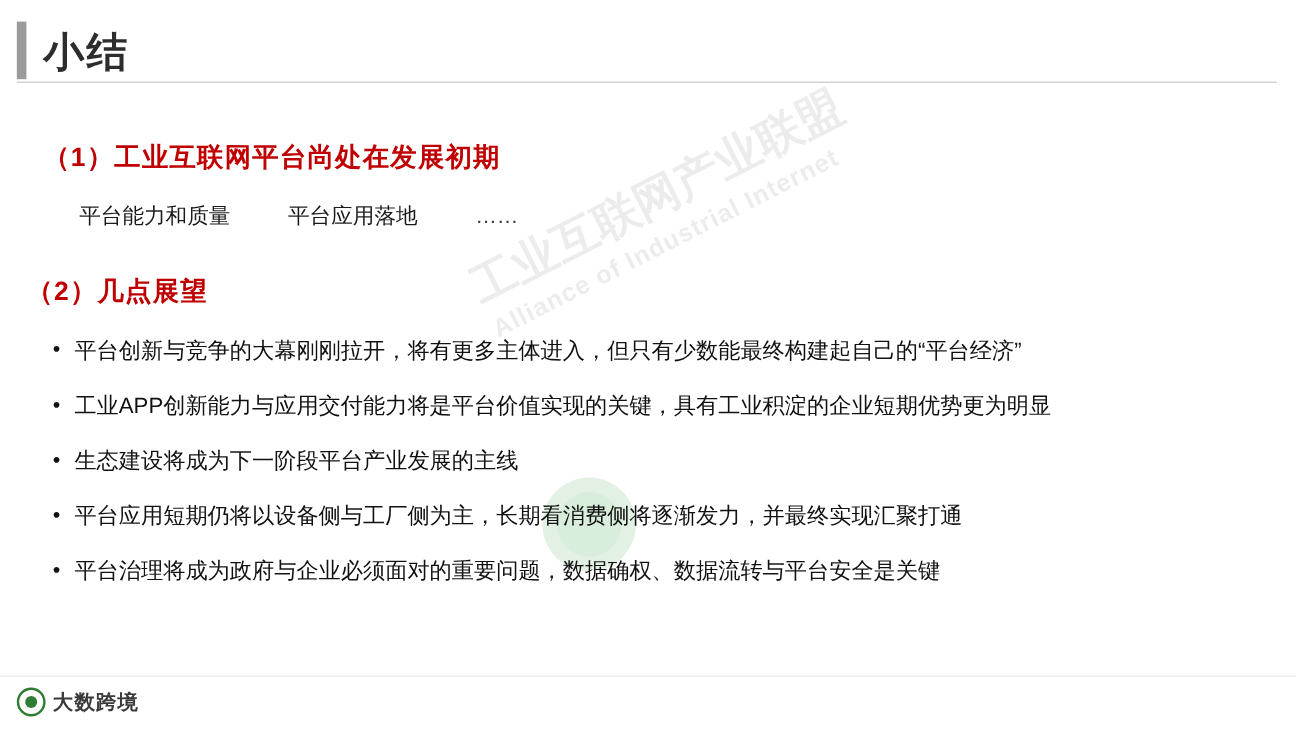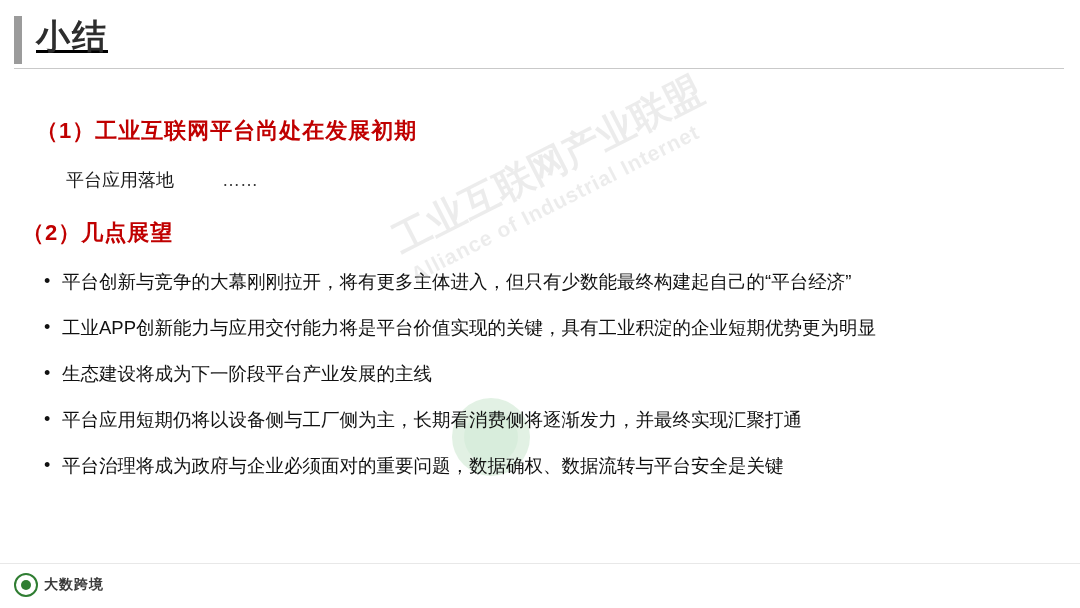--- a/index.html
+++ b/index.html
@@ -24,22 +24,21 @@
   }
 
   
   .title-row {
     position: absolute;
     top: 14px;
     left: 0;
     width: 884px;
     height: 52px;
     display: flex;
-    align-items: flex-start;
-    text-decoration: underline;
+    align-items: flex-end;
   }
   .title-bar {
     width: 8px;
     height: 48px;
     background: #9b9b9b;
     margin-left: 14px;
     margin-top: 2px;
   }
   .title-text {
     font-size: 34px;
@@ -110,21 +109,21 @@
     width: 1080px;
   }
   .heading {
     color: #c00000;
     font-weight: bold;
     font-size: 22px;
     letter-spacing: 1px;
     margin-left: 22px;
   }
   .heading-1 { margin-top: 20px; margin-left: 36px; }
-  .heading-2 { margin-top: 26px; }
+  .heading-2 { margin-top: 36px; }
 
   .subline {
     margin-left: 66px;
     margin-top: 22px;
     font-size: 18px;
     color: #1a1a1a;
     display: flex;
     align-items: baseline;
   }
   .subline .item { margin-right: 48px; white-space: nowrap; }
@@ -176,21 +175,21 @@
     content: "";
     position: absolute;
     left: 5px;
     top: 5px;
     width: 10px;
     height: 10px;
     border-radius: 50%;
     background: #2f7d32;
   }
   .logo-text {
-    font-size: 14px;
+    font-size: 17px;
     color: #3a3a3a;
     font-weight: bold;
     letter-spacing: 1px;
     text-align: center;
   }
   .footer-sep {
     position: absolute;
     left: 0;
     bottom: 44px;
     width: 1080px;
@@ -215,20 +214,21 @@
   </div>
   <div class="wm-circle">
     <div class="wm-circle-inner"></div>
   </div>
 
   <div class="content">
 
     <div class="heading heading-1">（1）工业互联网平台尚处在发展初期</div>
 
     <div class="subline">
+      <span class="item">平台能力和质量</span>
       <span class="item">平台应用落地</span>
       <span class="item ellipsis">……</span>
     </div>
 
     <div class="heading heading-2">（2）几点展望</div>
 
     <div class="bullets">
       <div class="bullet">
         <span class="dot">•</span>
         <span class="btext">平台创新与竞争的大幕刚刚拉开，将有更多主体进入，但只有少数能最终构建起自己的“平台经济”</span>

